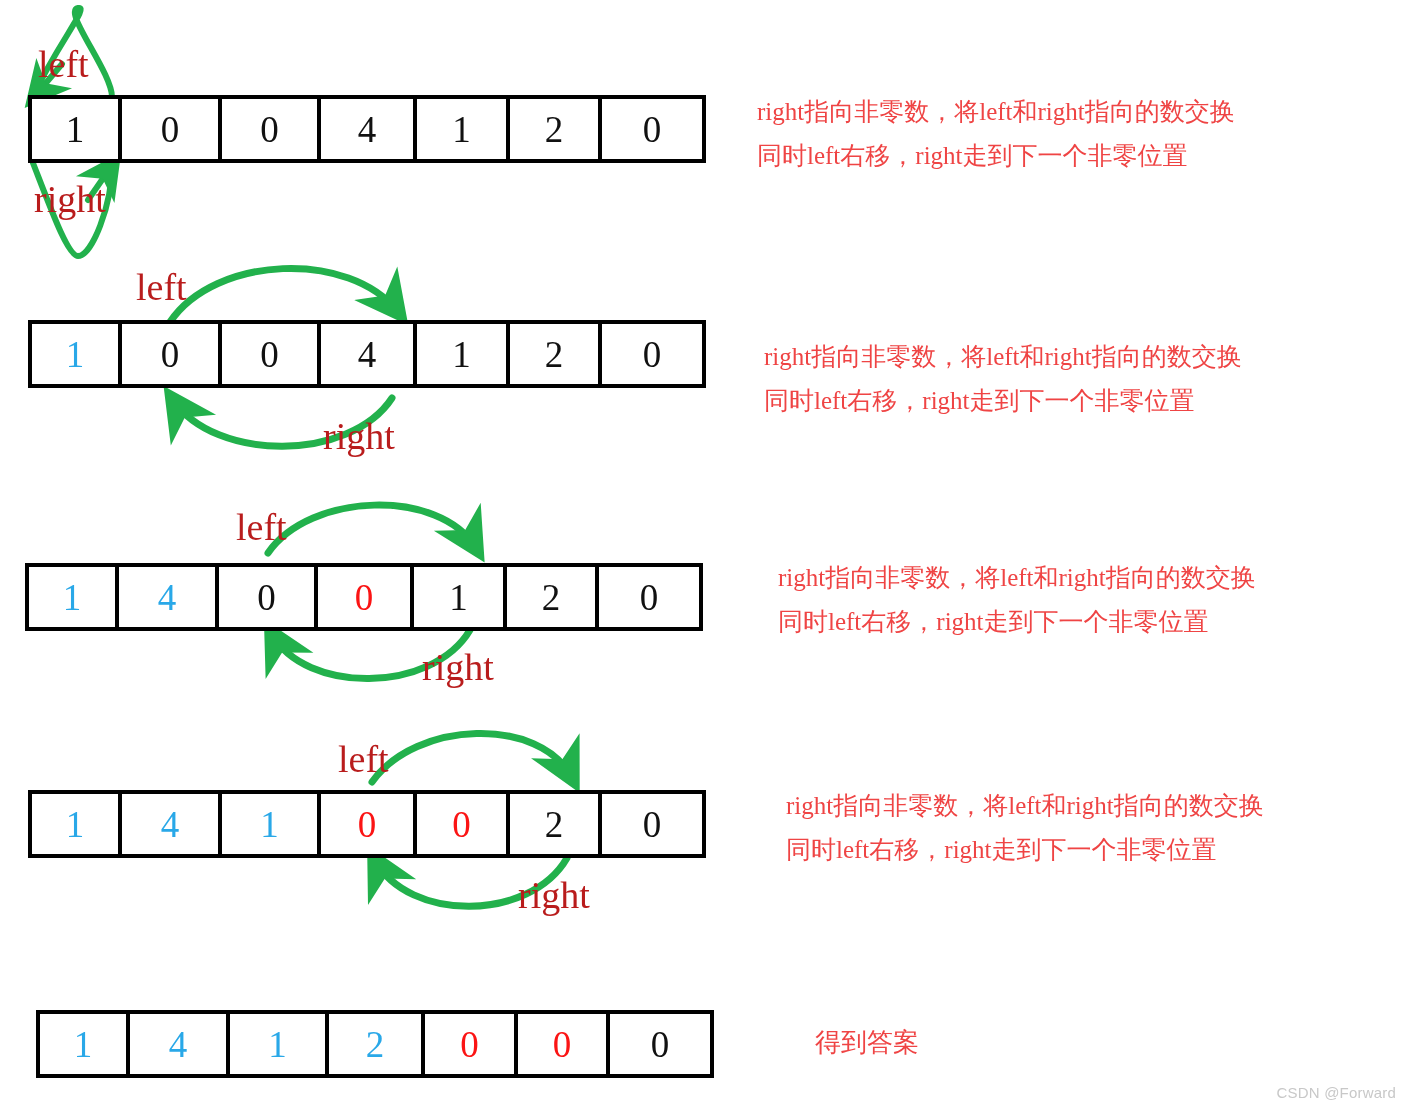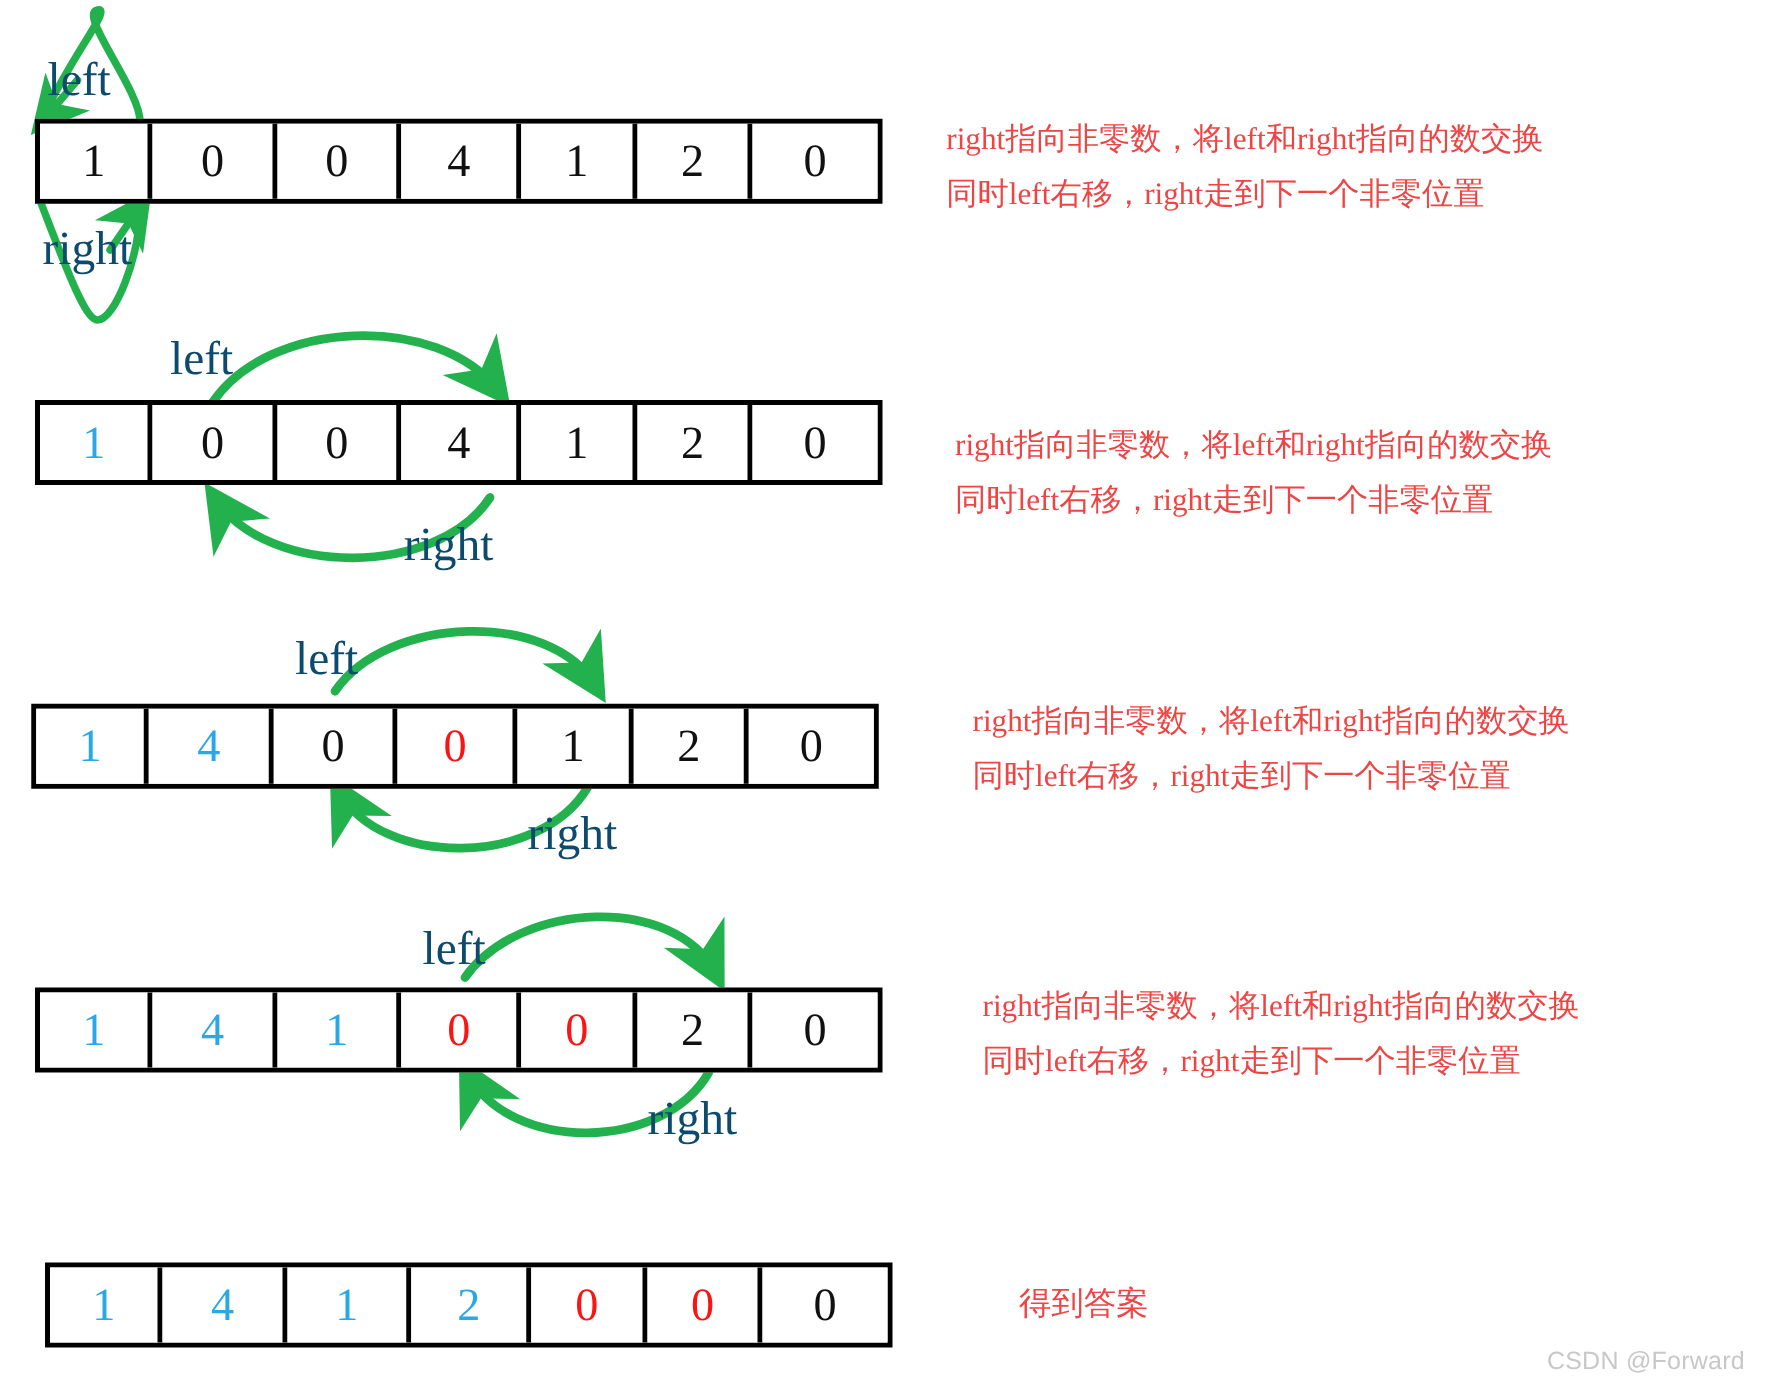--- a/index.html
+++ b/index.html
@@ -43,21 +43,21 @@
     color: #111111;
   }
   .cell:last-child { border-right: none; }
   .cell.v-blue { color: #29a8e8; }
   .cell.v-red  { color: #fb1414; }
   .cell.v-black{ color: #111111; }
 
   
   .ptr-label {
     position: absolute;
-    color: #0c4a6e;
+    color: #b91c1c;
     font-family: "Liberation Serif", "DejaVu Serif", serif;
     font-size: 38px;
     line-height: 1;
     white-space: nowrap;
   }
 
   
   .note {
     position: absolute;
     color: #ef4444;
@@ -78,21 +78,21 @@
     pointer-events: none;
   }
 
   
   .watermark {
     position: absolute;
     right: 16px;
     bottom: 10px;
     color: #c8c8c8;
     font-family: "Liberation Sans", sans-serif;
-    font-size: 20px;
+    font-size: 15px;
     letter-spacing: 0.2px;
     white-space: nowrap;
   }
 </style>
 </head>
 <body>
 
 <div class="stage">
 
   <svg class="arrows" viewBox="0 0 1412 1111" width="1412" height="1111">

